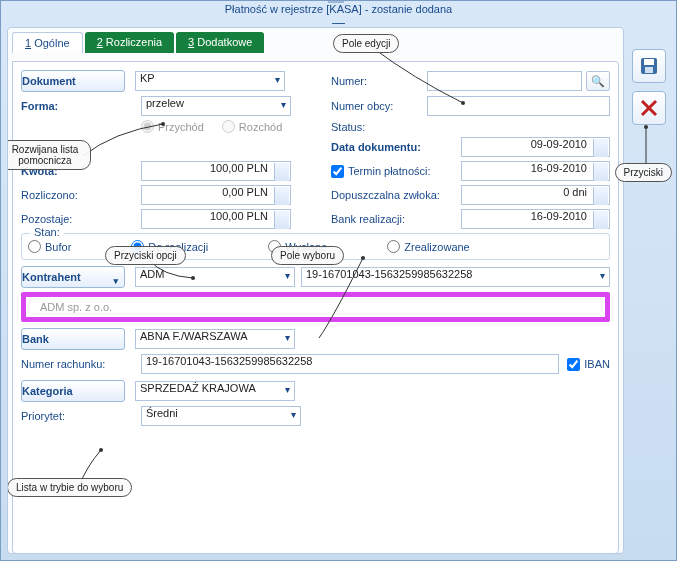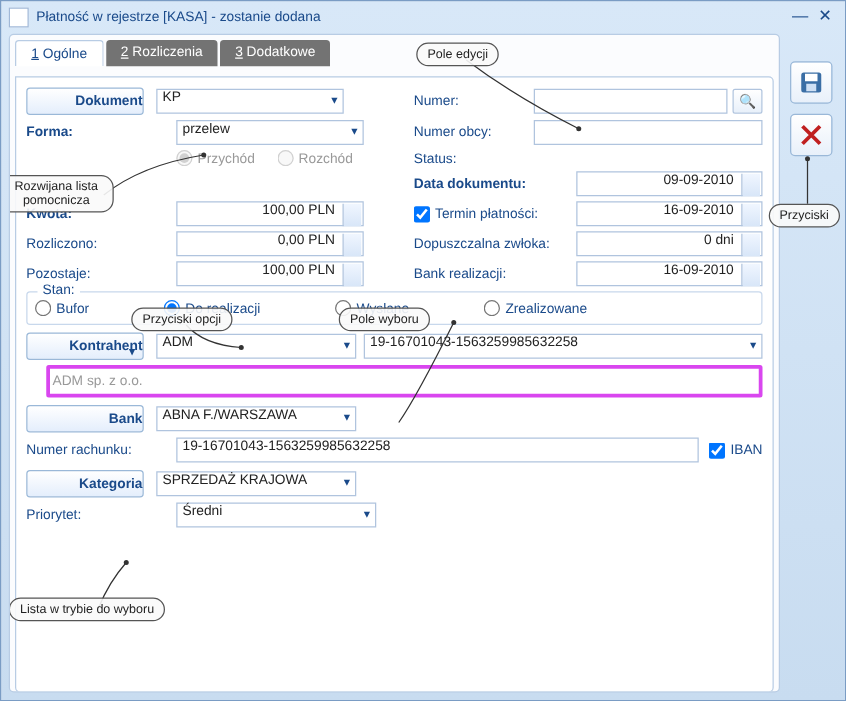--- a/index.html
+++ b/index.html
@@ -1,54 +1,54 @@
 <!DOCTYPE html>
 <html><head>
 <meta charset="utf-8">
 <style>
 * { box-sizing: border-box; margin: 0; padding: 0; font-family: Tahoma, sans-serif; font-size: 11px; }
 body { background: #fff; }
 .window { width: 677px; height: 561px; background: linear-gradient(to bottom, #d8e8f8, #c8dcf0); border: 1px solid #7a9cc4; position: relative; }
-.titlebar { height: 26px; display: flex; align-items: center; padding: 0 6px; color: #1a4a8a; }
+.titlebar { height: 26px; display: flex; align-items: center; padding: 0 6px; color: #1a4a8a; flex-direction: column; }
 .titlebar .icon { width: 16px; height: 16px; background: #fff; border: 1px solid #a0b8d8; margin-right: 6px; }
 .titlebar .title { flex: 1; }
 .titlebar .btn { width: 20px; height: 18px; text-align: center; cursor: pointer; color: #1a4a8a; font-size: 13px; }
 .client { position: absolute; top: 26px; left: 6px; right: 6px; bottom: 6px; background: #fbfcfe; border: 1px solid #b8cce4; border-radius: 4px; padding: 4px; overflow: hidden; }
 .tabs { display: flex; gap: 2px; margin-bottom: 8px; }
-.tab { padding: 4px 12px; background: #737373; color: #fff; border-radius: 3px 3px 0 0; cursor: pointer; }
+.tab { padding: 4px 12px; background: #15803d; color: #fff; border-radius: 3px 3px 0 0; cursor: pointer; }
 .tab.active { background: #fff; color: #1a4a8a; border: 1px solid #b8cce4; border-bottom: none; }
 .tab u { text-decoration: underline; }
 .tabbody { border: 1px solid #b8cce4; border-radius: 0 4px 4px 4px; padding: 8px; height: calc(100% - 24px); position: relative; background: #fff; }
 .bigbtn { width: 34px; height: 34px; border: 1px solid #9ab8d8; border-radius: 4px; background: linear-gradient(#fff,#e8f0fa); display: flex; align-items: center; justify-content: center; cursor: pointer; }
 .right-btns { position: absolute; right: 10px; top: 48px; display: flex; flex-direction: column; gap: 8px; }
 .row { display: flex; align-items: center; margin-bottom: 4px; }
 .col-l { width: 310px; display: flex; align-items: center; }
 .col-r { flex: 1; display: flex; align-items: center; }
 .lbl { width: 96px; color: #1a4a8a; }
 .lbl.bold { font-weight: bold; }
-.hdrbtn { width: 94px; height: 22px; border: 1px solid #9ab8d8; border-radius: 3px; background: linear-gradient(#fff,#e4eefc); color: #1a4a8a; font-weight: bold; text-align: right; line-height: 20px; cursor: pointer; margin-right: 10px; }
+.hdrbtn { width: 104px; height: 22px; border: 1px solid #9ab8d8; border-radius: 3px; background: linear-gradient(#fff,#e4eefc); color: #1a4a8a; font-weight: bold; text-align: left; line-height: 20px; cursor: pointer; margin-right: 10px; }
 .combo, .txt { height: 20px; border: 1px solid #b0c4de; background: #fff; padding: 0 18px 0 4px; position: relative; color: #222; }
 .combo::after { content: "▾"; position: absolute; right: 4px; top: 2px; color: #1a4a8a; font-size: 10px; }
 .txt { padding: 0 4px; }
 .num { text-align: right; padding-right: 22px; padding-left: 35px; }
 .spin { position: relative; }
 .spin::after { content: ""; position: absolute; right: 1px; top: 1px; width: 14px; height: 18px; background: linear-gradient(#f0f6ff,#d8e6f8); border-left: 1px solid #b0c4de; }
 .radio-grp { display: flex; gap: 18px; }
 .radio-grp.disabled { color: #999; }
 .radio-grp label { display: flex; align-items: center; gap: 4px; color: inherit; }
 .radio-grp input { margin: 0; }
 .fieldset { border: 1px solid #c8d8ec; border-radius: 3px; padding: 6px; margin-top: 4px; margin-bottom: 6px; position: relative; }
 .fieldset .legend { position: absolute; top: -8px; left: 8px; background: #fff; padding: 0 4px; color: #1a4a8a; }
 .checkbox { display: flex; align-items: center; gap: 4px; color: #1a4a8a; }
 .checkbox input { margin: 0; }
 .callout { position: absolute; border: 1px solid #555; border-radius: 10px; background: rgba(250,250,250,0.9); padding: 3px 8px; font-size: 10px; color: #222; z-index: 50; }
 .arrow { position: absolute; z-index: 49; }
 .iconbtn { width: 24px; height: 20px; border: 1px solid #b0c4de; background: linear-gradient(#fff,#e8f0fa); border-radius: 2px; display: inline-flex; align-items: center; justify-content: center; cursor: pointer; }
 svg.a { overflow: visible; }
-.readonly-line { color: #999; padding: 4px 2px; border: 3px solid #d946ef; border-radius: 2px; margin-bottom: 6px; margin-left: 16px; }
+.readonly-line { color: #999; padding: 4px 14px; border: 5px solid #d946ef; border-radius: 2px; margin-bottom: 6px; }
 </style>
 </head>
 <body>
 
 <div class="window">
   <div class="titlebar">
     <div class="icon"></div>
     <div class="title">Płatność w rejestrze [KASA] - zostanie dodana</div>
     <div class="btn">—</div>
     <div class="btn">✕</div>

